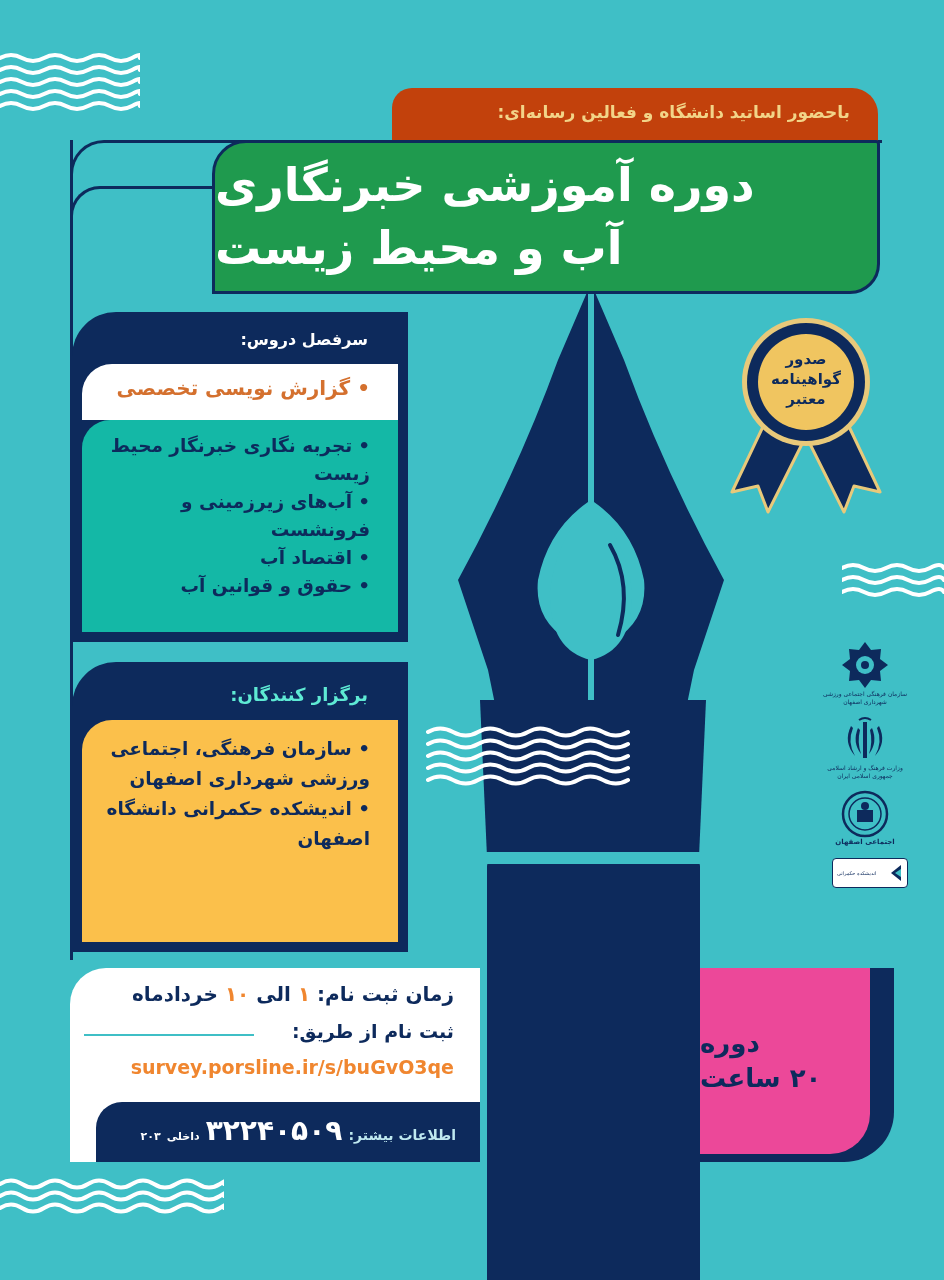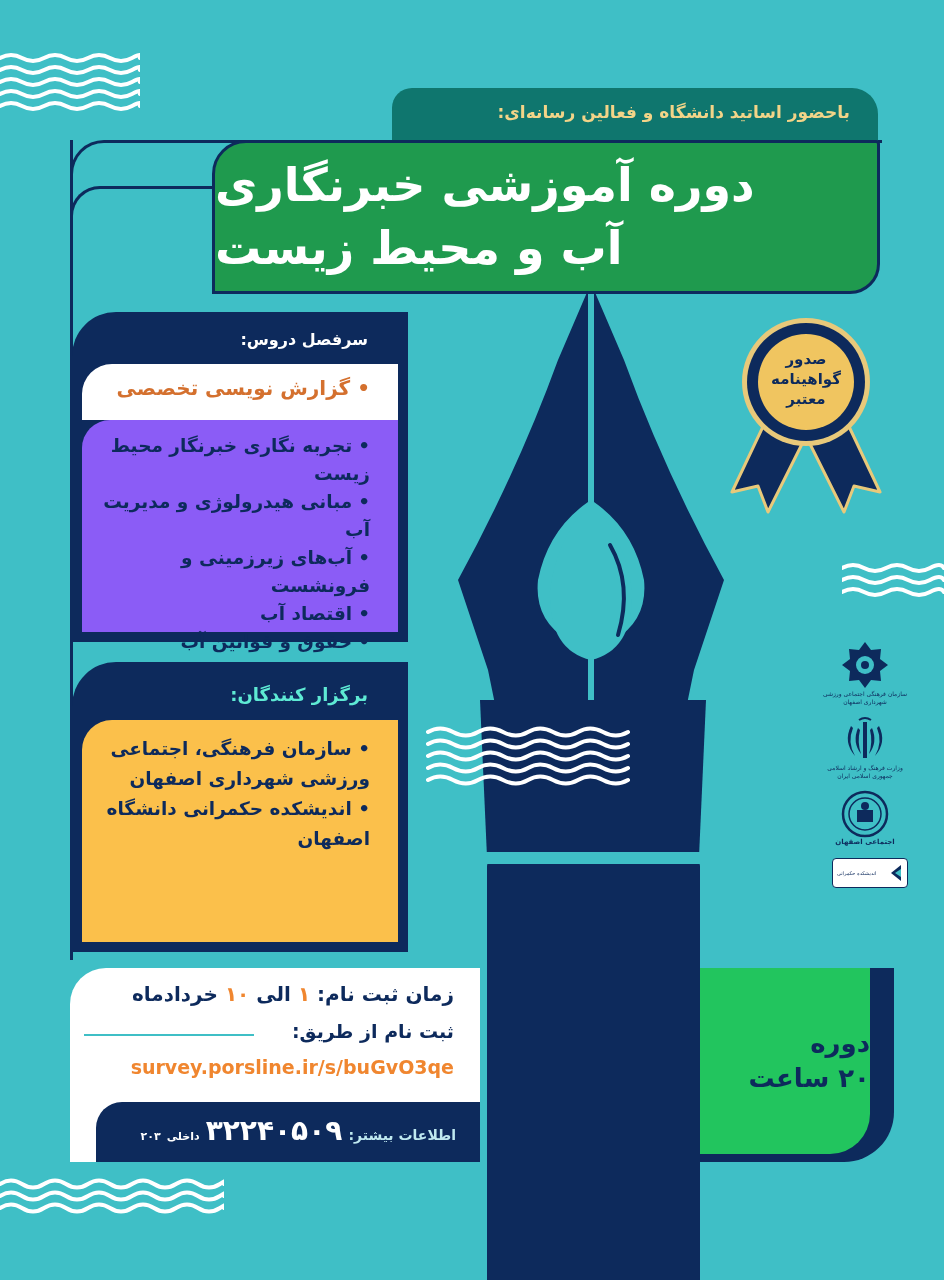--- a/index.html
+++ b/index.html
@@ -12,21 +12,21 @@
   }
   .abs { position: absolute; }
   .navy { background: #0d2a5c; }
 
   
   .waves svg { display: block; }
 
   
   .subtitle-bar {
     left: 392px; top: 88px; width: 486px; height: 62px;
-    background: #0f766e;
+    background: #c2410c;
     border-radius: 20px 26px 0 0;
   }
   .subtitle-text {
     position: absolute; right: 28px; top: 14px;
     color: #f2d488; font-weight: bold; font-size: 17px; white-space: nowrap;
   }
   .title-outline {
     left: 70px; top: 140px; width: 812px; height: 152px;
     border: 3px solid #0d2a5c; border-radius: 34px 0 0 0; border-right: none; border-bottom: none;
   }
@@ -60,21 +60,21 @@
   }
   .syl-white {
     position: absolute; left: 10px; right: 10px; top: 52px; height: 56px;
     background: #ffffff; border-radius: 30px 0 0 0;
   }
   .syl-featured {
     position: absolute; right: 28px; top: 12px; color: #d4702e; font-weight: bold; font-size: 20px; white-space: nowrap;
   }
   .syl-orange {
     position: absolute; left: 10px; right: 10px; top: 108px; bottom: 10px;
-    background: #8b5cf6; border-radius: 28px 0 0 0;
+    background: #14b8a6; border-radius: 28px 0 0 0;
     padding: 12px 28px 0 10px;
   }
   .syl-item {
     color: #0d2a5c; font-weight: bold; font-size: 18.5px; line-height: 28px; text-align: right;
   }
   .syl-item .bul { display: inline-block; margin-left: 6px; }
 
   
   .org-panel {
     left: 72px; top: 662px; width: 336px; height: 290px;
@@ -123,22 +123,22 @@
   .info-phone { font-size: 28px; font-weight: bold; }
   .info-ext { font-size: 11px; font-weight: bold; }
 
   
   .dur-navy {
     left: 694px; top: 968px; width: 200px; height: 194px;
     background: #0d2a5c; border-radius: 0 0 50px 0;
   }
   .dur-orange {
     left: 700px; top: 968px; width: 170px; height: 186px;
-    background: #22c55e; border-radius: 0 0 40px 0;
-    display: flex; flex-direction: column; justify-content: center; align-items: flex-start;
+    background: #ec4899; border-radius: 0 0 40px 0;
+    display: flex; flex-direction: column; justify-content: center; align-items: flex-end;
   }
   .dur-line { color: #0d2a5c; font-weight: bold; font-size: 26px; line-height: 1.35; }
 
   
   .badge-text {
     position: absolute; left: 0; right: 0; text-align: center; color: #0d2a5c; font-weight: bold; font-size: 15px; line-height: 19px;
   }
 
   
   .logo-cap { font-size: 6px; color: #0d2a5c; text-align: center; line-height: 8px; white-space: nowrap; }
@@ -226,21 +226,20 @@
   <div class="title-line">آب و محیط زیست</div>
 </div>
 
 <div class="abs syl-panel">
   <div class="syl-heading">سرفصل دروس:</div>
   <div class="syl-white">
     <div class="syl-featured">• گزارش نویسی تخصصی</div>
   </div>
   <div class="syl-orange">
     <div class="syl-item"><span class="bul">•</span><span>تجربه نگاری خبرنگار محیط زیست</span></div>
-    <div class="syl-item"><span class="bul">•</span><span>مبانی هیدرولوژی و مدیریت آب</span></div>
     <div class="syl-item"><span class="bul">•</span><span>آب‌های زیرزمینی و فرونشست</span></div>
     <div class="syl-item"><span class="bul">•</span><span>اقتصاد آب</span></div>
     <div class="syl-item"><span class="bul">•</span><span>حقوق و قوانین آب</span></div>
   </div>
 </div>
 
 <div class="abs org-panel">
   <div class="org-heading">برگزار کنندگان:</div>
   <div class="org-yellow">
     <div class="org-item"><span>• </span><span>سازمان فرهنگی، اجتماعی ورزشی شهرداری اصفهان</span></div>

